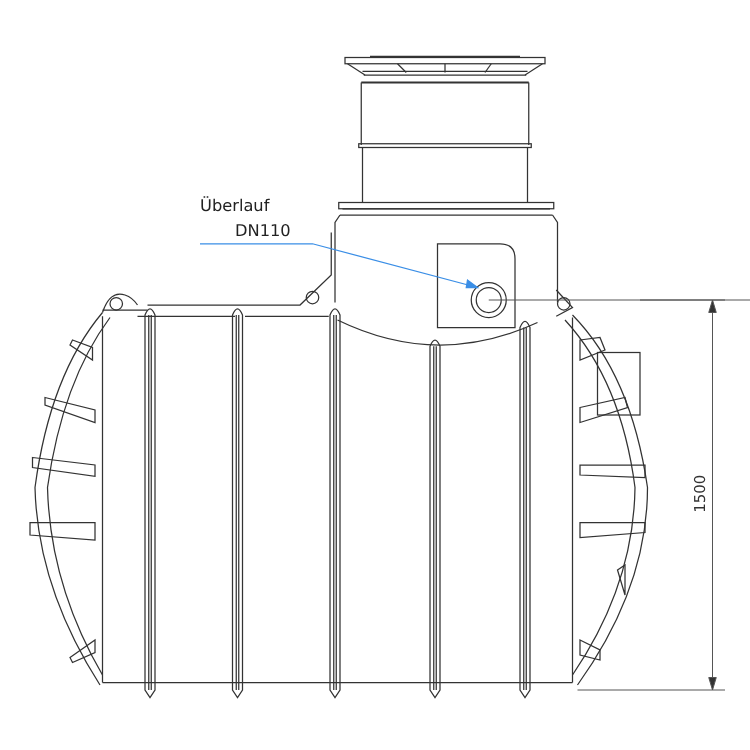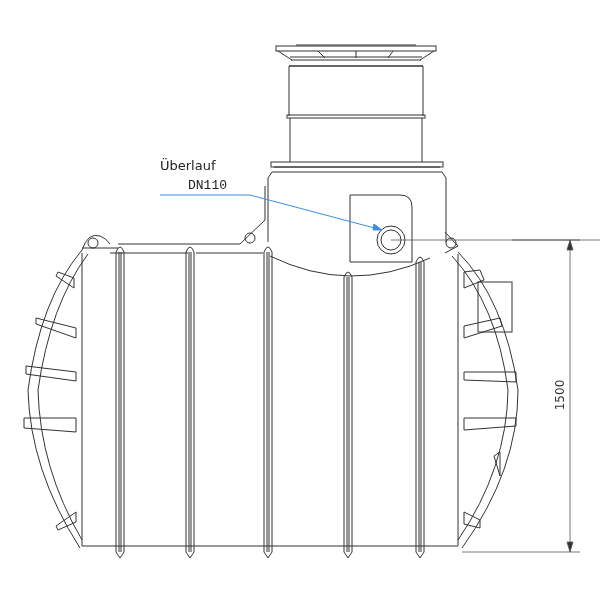--- a/index.html
+++ b/index.html
@@ -124,15 +124,15 @@
   <g stroke="#555" stroke-width="0.8">
     <line x1="512" y1="240" x2="580" y2="240"></line>
     <line x1="462" y1="552" x2="580" y2="552"></line>
     <line x1="570" y1="240" x2="570" y2="552"></line>
     <path d="M570 240 L567 250 L573 250 Z" fill="#333"></path>
     <path d="M570 552 L567 542 L573 542 Z" fill="#333"></path>
   </g>
 </svg>
 
 <div class="lbl" style="left:160px;top:158px;">Überlauf</div>
-<div class="lbl" style="left:188px;top:178px;font-family:Liberation Mono, monospace;">DN110</div>
+<div class="lbl" style="left:188px;top:178px;">DN110</div>
 <div class="dim" style="left:545px;top:388px;">1500</div>
 </div>
 
 </body></html>

